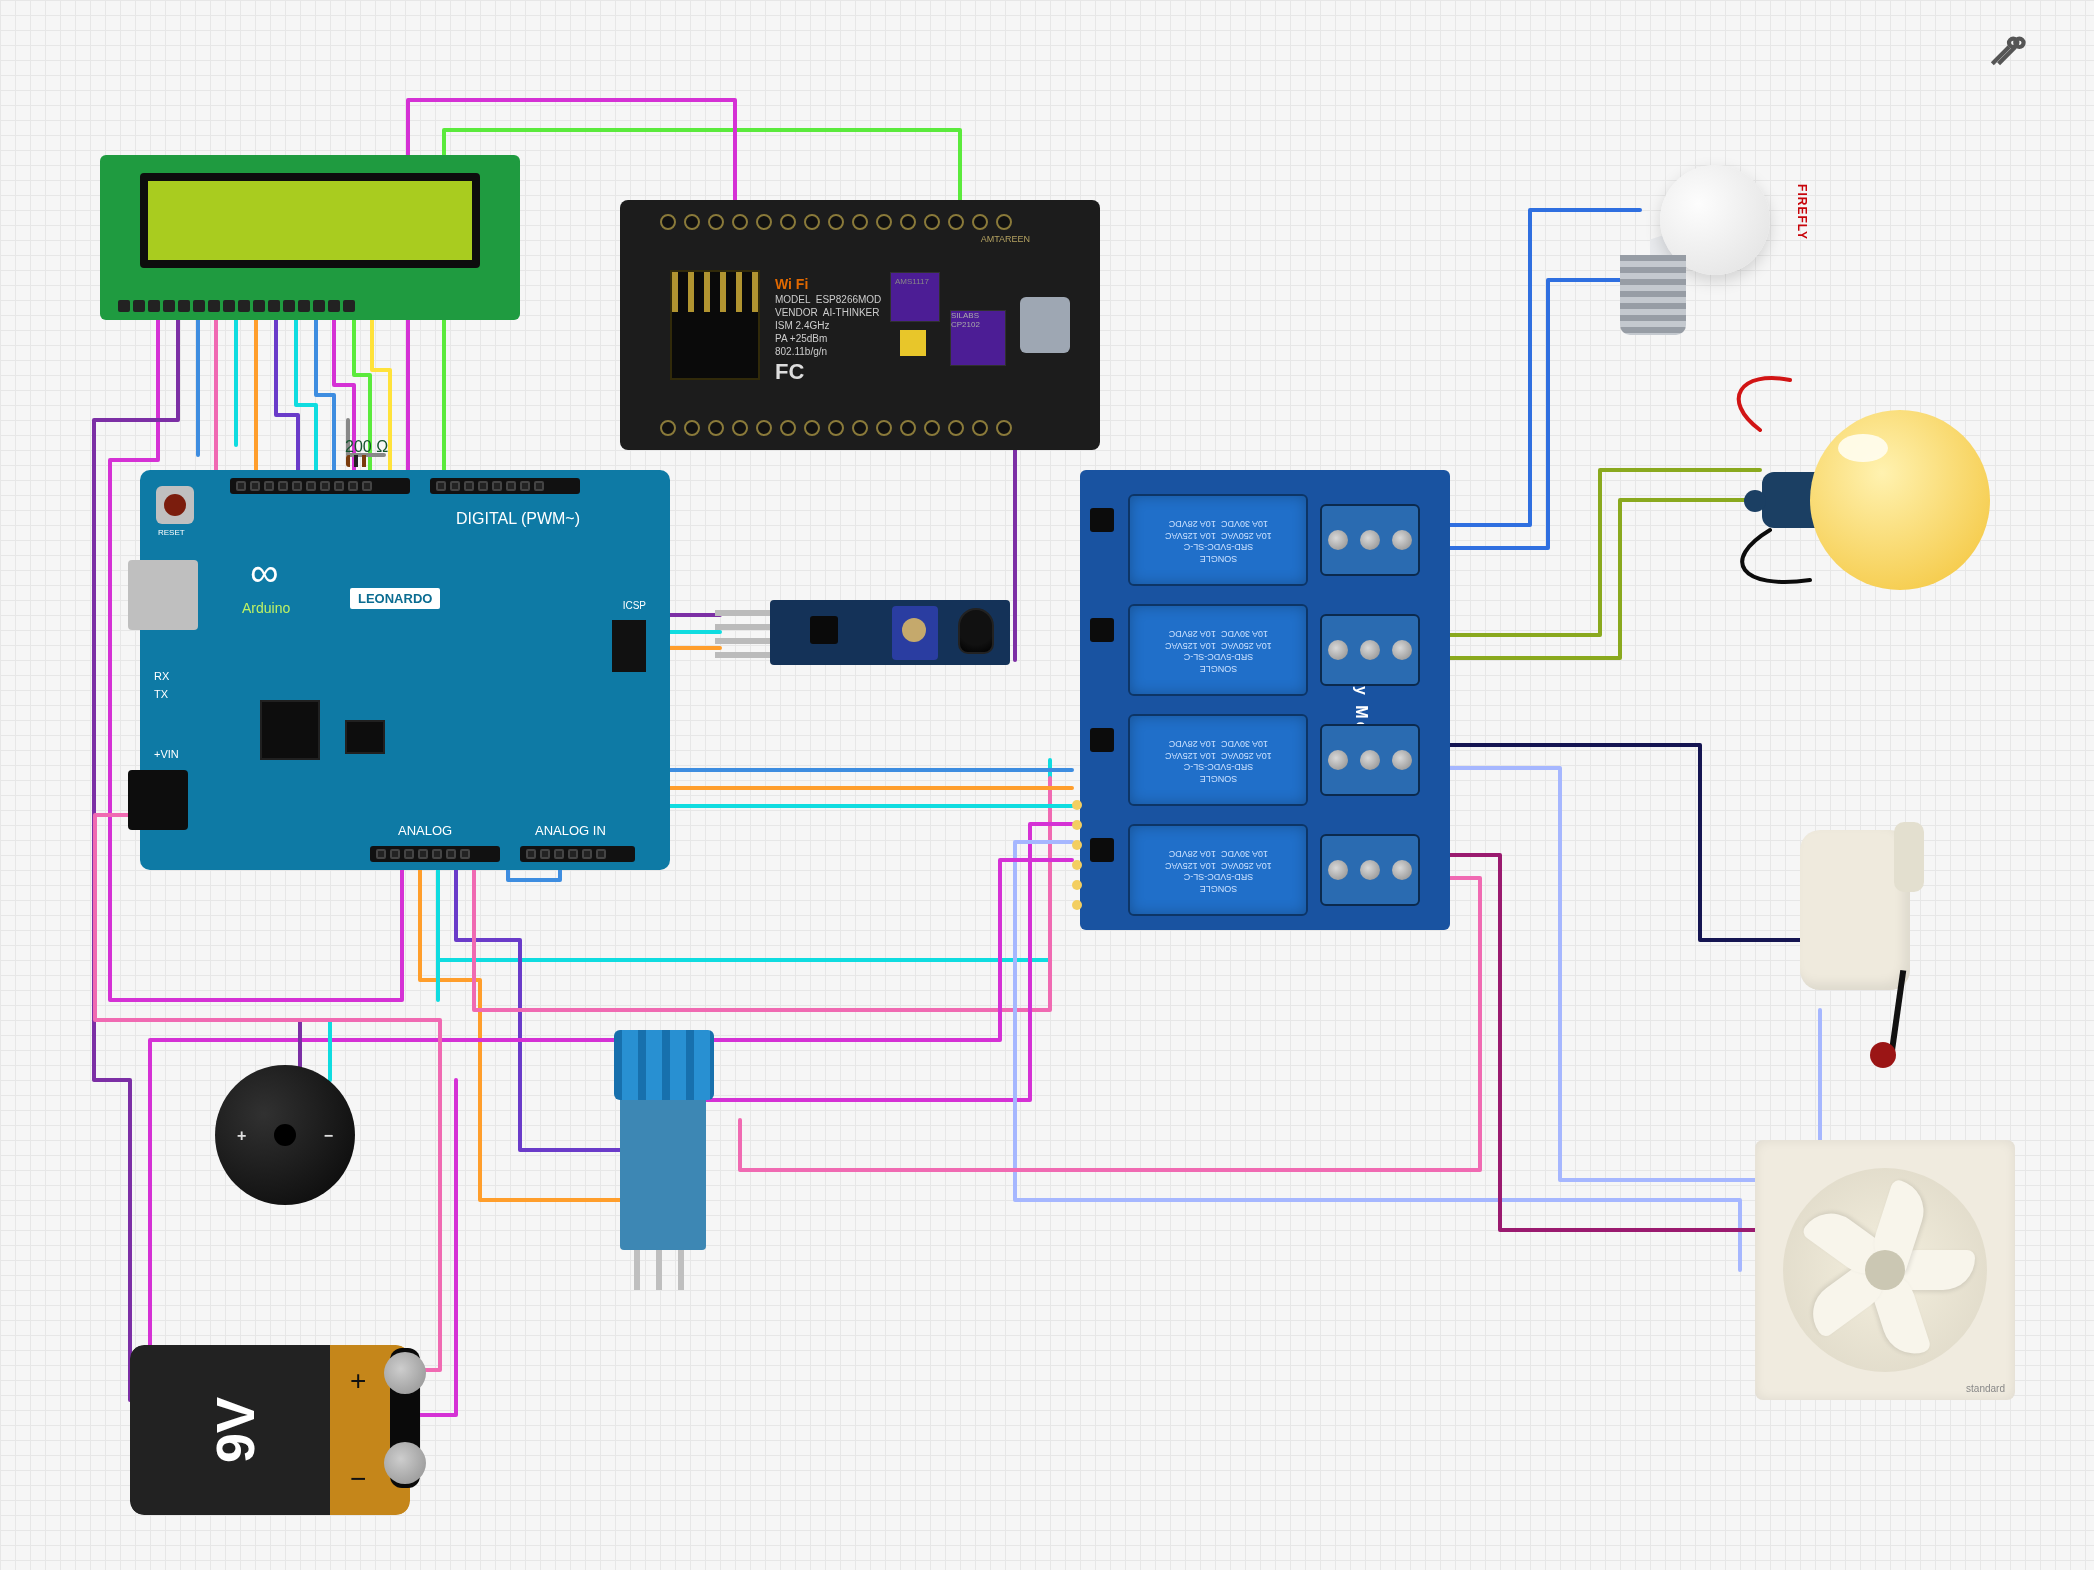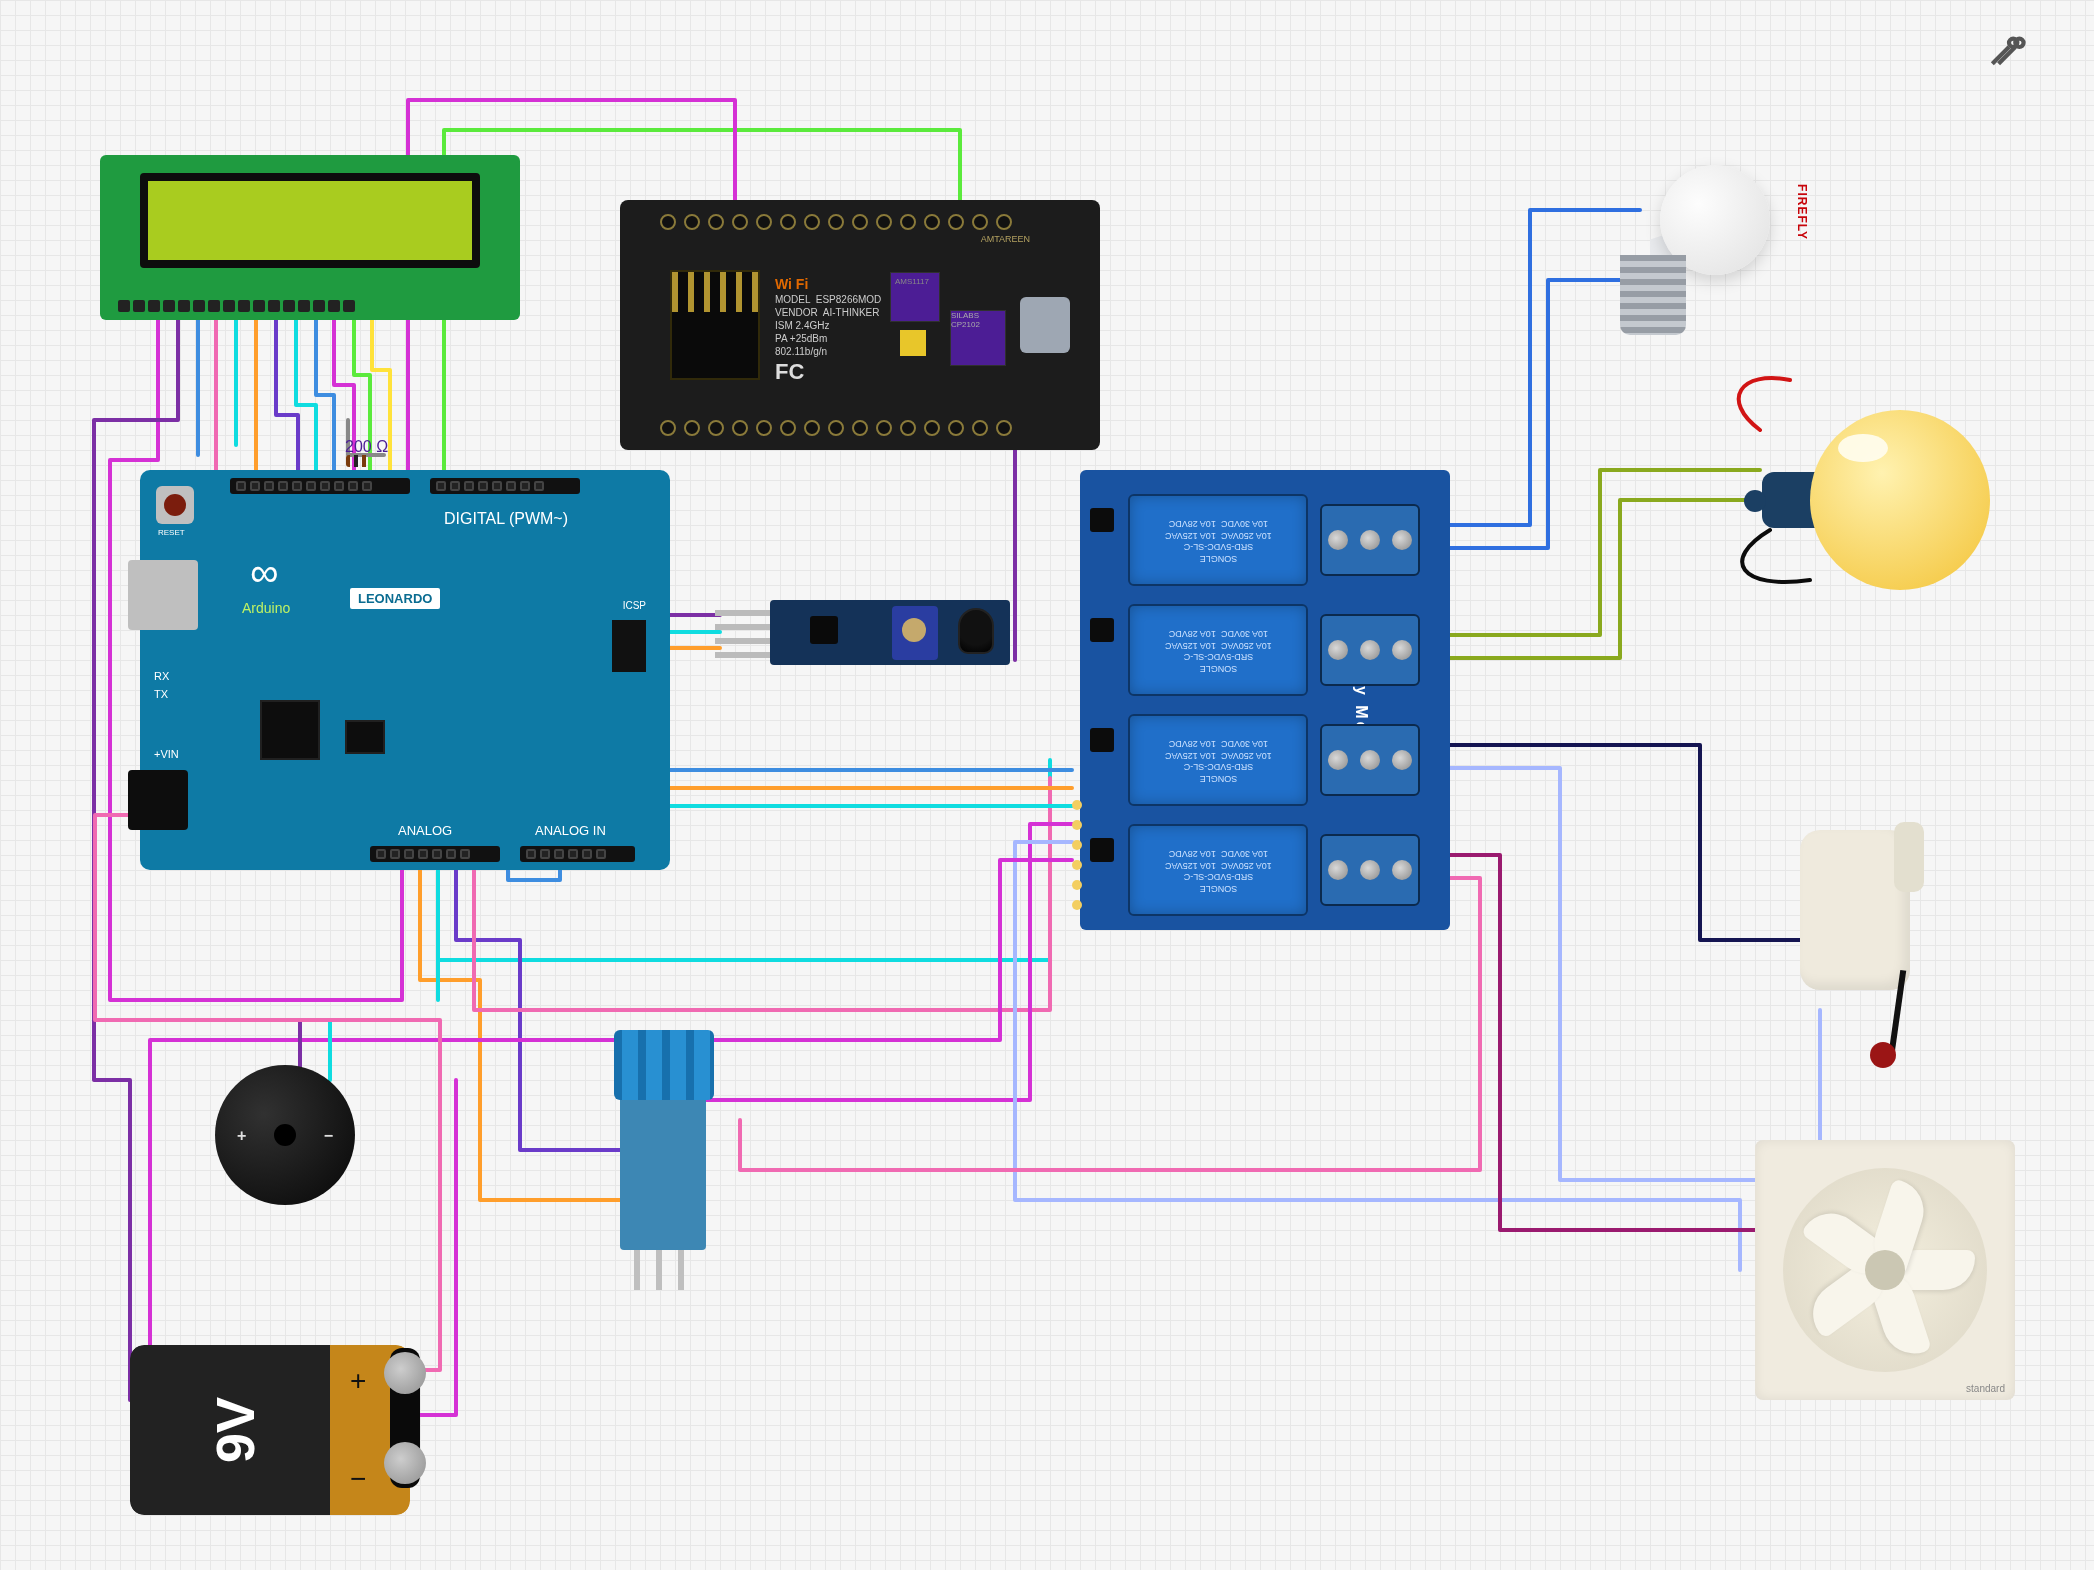--- a/index.html
+++ b/index.html
@@ -130,21 +130,21 @@
   
   .fan { position:absolute; width: 260px; height: 260px; background:#f0ebdf; border-radius:8px; padding: 28px; box-shadow: inset 0 0 12px rgba(0,0,0,.08); }
   .fan .inner { width: 100%; height: 100%; border-radius:50%; background: radial-gradient(circle at 50% 50%, #efead9 20%, #dcd6c5 100%); position:relative; }
   .fan .hub { position:absolute; left:50%; top:50%; width:40px; height:40px; background:#cbc7b3; border-radius:50%; transform:translate(-50%,-50%);}
   .fan .blade { position:absolute; left:50%; top:50%; width: 90px; height: 40px; background:#f8f5eb; border-radius: 40px 10px 40px 10px; transform-origin: 0 50%; box-shadow: 0 2px 4px rgba(0,0,0,.1); }
 
   
   svg.wires { position: absolute; left:0; top:0; width: 2094px; height: 1570px; pointer-events:none; }
   svg.wires path { fill: none; stroke-width: 4; stroke-linecap: round; stroke-linejoin: round; }
 
-  .resistor-label { position:absolute; font-size: 16px; color:#4c1d95; }
+  .resistor-label { position:absolute; font-size: 16px; color:#14532d; }
   .resistor { position:absolute; width: 38px; height: 12px; background: linear-gradient(90deg,#c7a35a,#c7a35a); border-radius:3px;
     background-image: linear-gradient(90deg,#7a3b0c 0 4px, transparent 4px 8px, #222 8px 12px, transparent 12px 16px, #7a3b0c 16px 20px, transparent 20px);
   }
 </style>
 </head>
 <body>
 
 <svg class="wires" viewBox="0 0 2094 1570">
 
   <path d="M 960 225 L 960 130 L 444 130 L 444 475" stroke="#5bea3c"></path>
@@ -339,21 +339,21 @@
   </div>
   <div class="header" style="left:380px; bottom:8px; width:115px">
     <div class="ph"></div>
       <div class="ph"></div>
       <div class="ph"></div>
       <div class="ph"></div>
       <div class="ph"></div>
       <div class="ph"></div>
   </div>
 
-  <div class="section-label" style="left:304px; top:40px">DIGITAL (PWM~)</div>
+  <div class="section-label" style="left:316px; top:40px">DIGITAL (PWM~)</div>
   <div class="section-label" style="left:258px; bottom:32px; font-size:13px">ANALOG</div>
   <div class="section-label" style="left:395px; bottom:32px; font-size:13px">ANALOG IN</div>
   <div style="position:absolute;left:14px;bottom:110px;font-size:11px;color:#fff">+VIN</div>
   <div style="position:absolute;left:14px;top:200px;font-size:11px;color:#fff">RX</div>
   <div style="position:absolute;left:14px;top:218px;font-size:11px;color:#fff">TX</div>
 
   <div class="infinity" style="left:110px; top:80px">∞</div>
   <div style="position:absolute;left:102px;top:130px;font-size:14px;color:#bef264">Arduino</div>
   <div class="label-box" style="left:210px; top:118px">LEONARDO</div>
 

